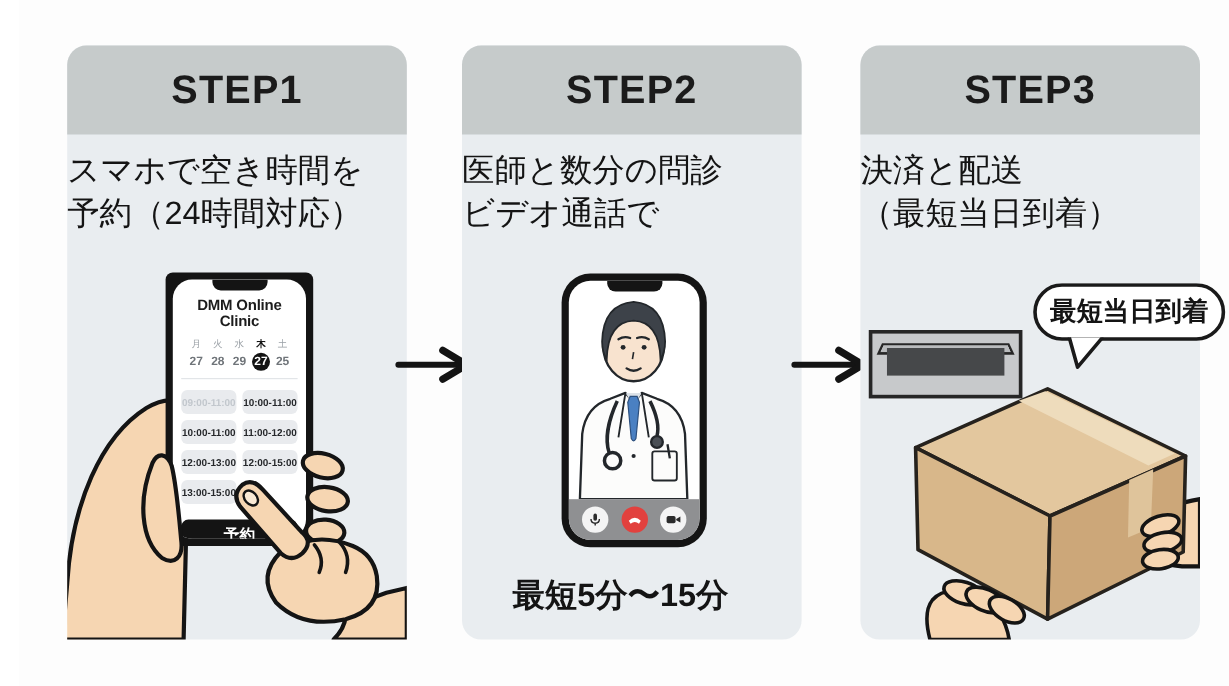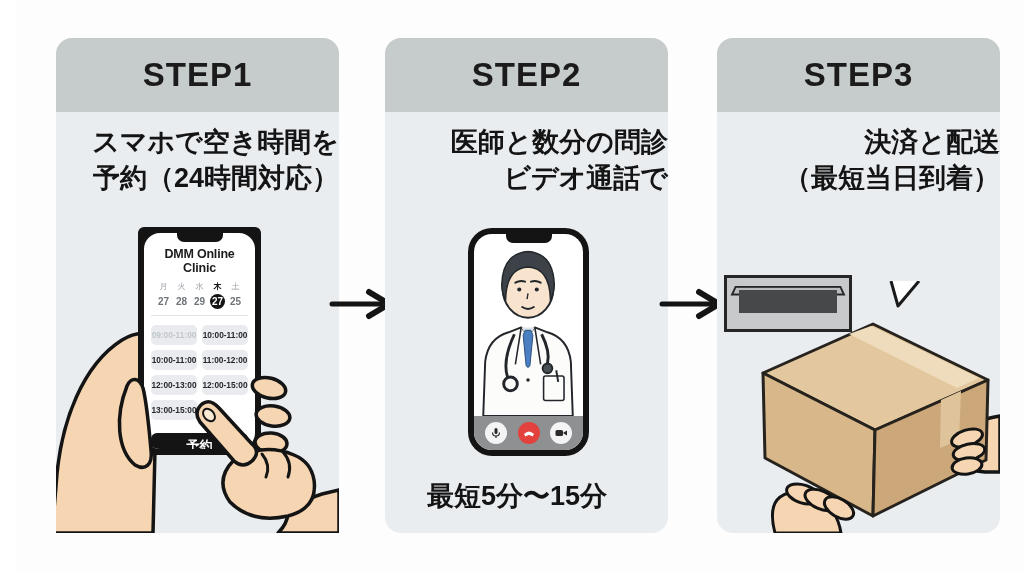--- a/index.html
+++ b/index.html
@@ -5,21 +5,21 @@
   * { margin:0; padding:0; box-sizing:border-box; }
   html,body { width:1024px; height:572px; }
   body { font-family:"Liberation Sans","DejaVu Sans",sans-serif; background:#ffffff; }
   .page { position:relative; width:1024px; height:572px; background:#fdfdfd; overflow:hidden;margin-left:16px; }
 
   
   .panel { position:absolute; top:38px; width:283px; height:495px; background:#e9edf0; border-radius:16px; }
   .panel-header { height:74px; background:#c6cbcb; border-radius:16px 16px 0 0;
                   display:flex; align-items:center; justify-content:center; }
   .step-label { font-size:33px; font-weight:bold; color:#1b1b1b; letter-spacing:1px; }
-  .panel-title { margin-top:13px; text-align:right; font-size:27px; font-weight:bold; color:#141414; line-height:1.32; }
+  .panel-title { margin-top:13px; text-align:left; font-size:27px; font-weight:normal; color:#141414; line-height:1.32; }
 
   
   .flow-arrow { position:absolute; top:288px; width:68px; height:32px; }
 
   
   .illus { position:absolute; left:0; top:150px; width:283px; height:345px; }
   .hands-svg { position:absolute; left:0; top:0; width:283px; height:345px; }
   .phone1 { position:absolute; left:82px; top:39px; width:123px; height:228px; background:#141414;
             border-radius:6px; padding:6px; z-index:2; }
   .phone1-screen { position:relative; width:100%; height:100%; background:#ffffff; border-radius:16px;
@@ -207,20 +207,21 @@
   <section class="panel" style="left:701px">
     <header class="panel-header">
       <span class="step-label">STEP3</span>
     </header>
     <div class="panel-title">
       <div>決済と配送</div>
       <div>（最短当日到着）</div>
     </div>
 
     <div class="illus3">
+      <div class="bubble">最短当日到着</div>
       <svg class="bubble-tail" viewBox="0 0 36 27">
         <polygon points="2,0 30,0 9,25" fill="#ffffff"></polygon>
         <path d="M 2 0 L 9 25 L 30 0" fill="none" stroke="#1a1a1a" stroke-width="3" stroke-linejoin="round"></path>
       </svg>
 
       <div class="mail-slot">
         <div class="mail-slot-flap"></div>
         <div class="mail-slot-opening"></div>
       </div>
 

